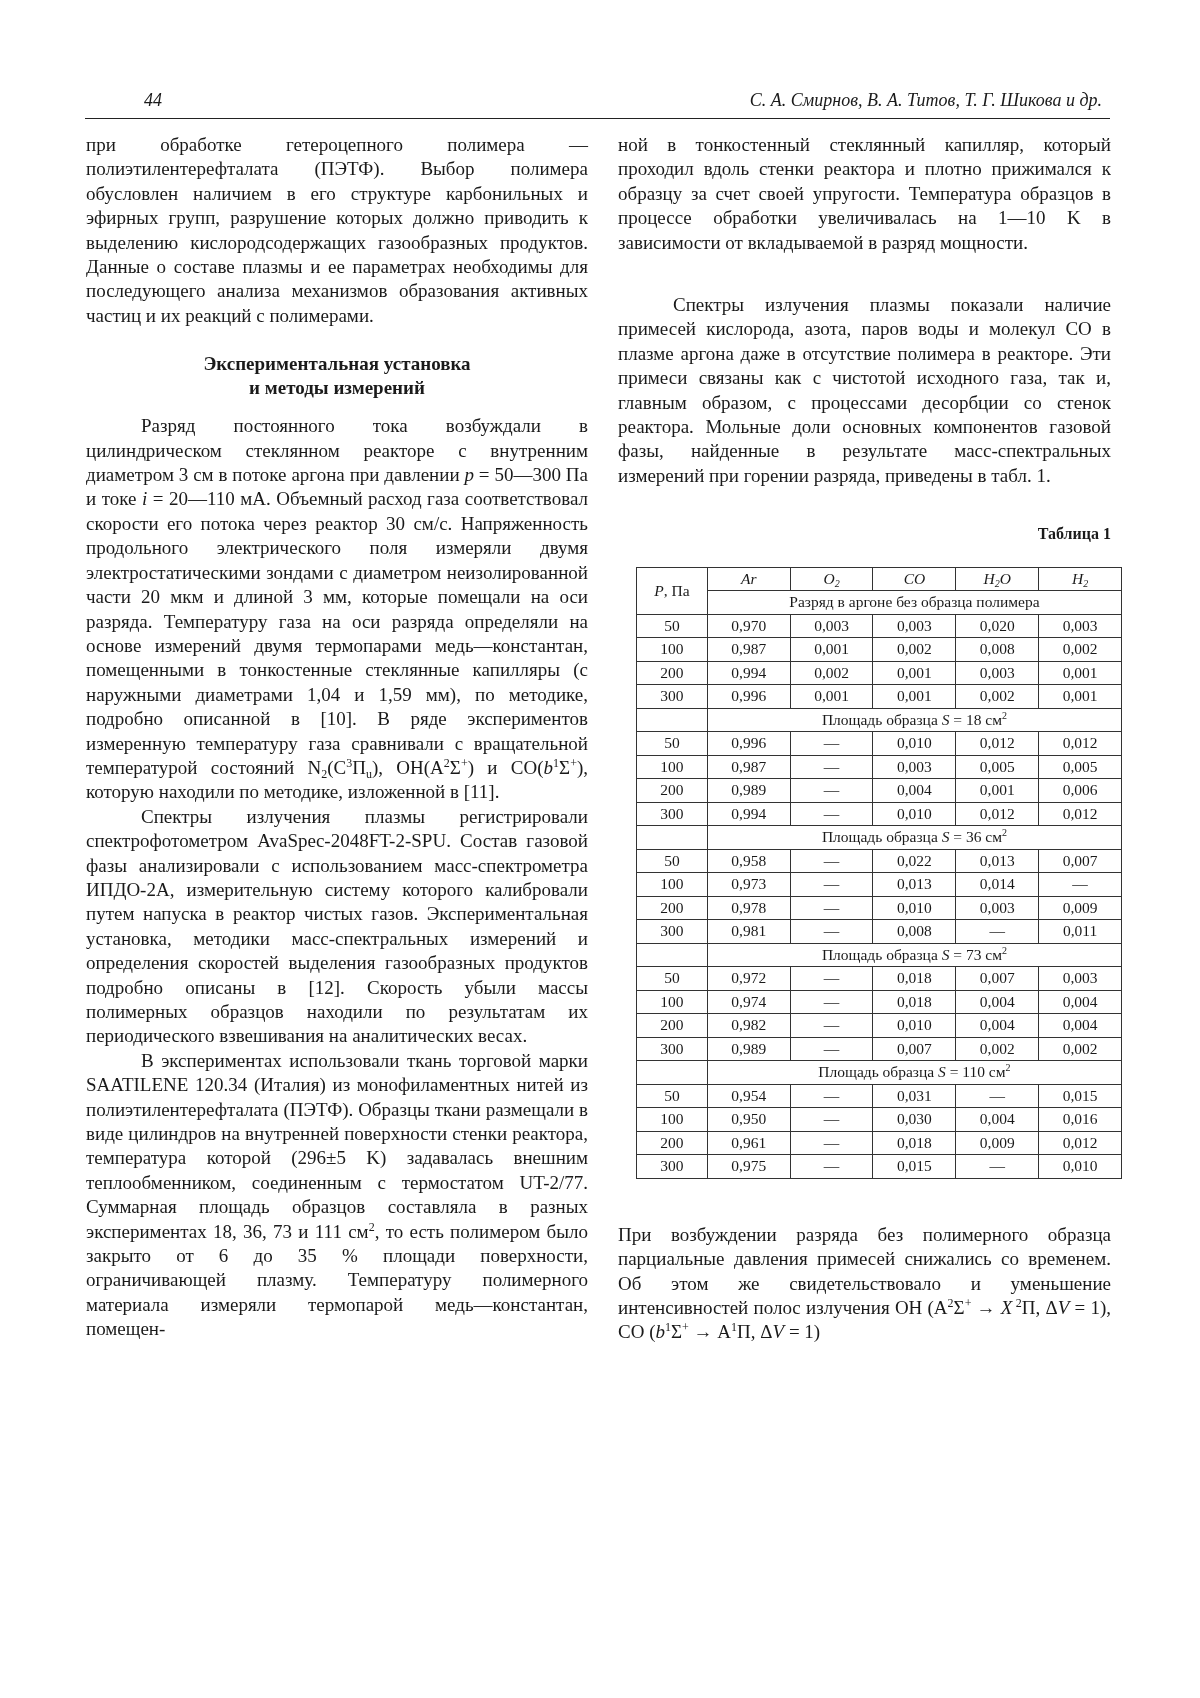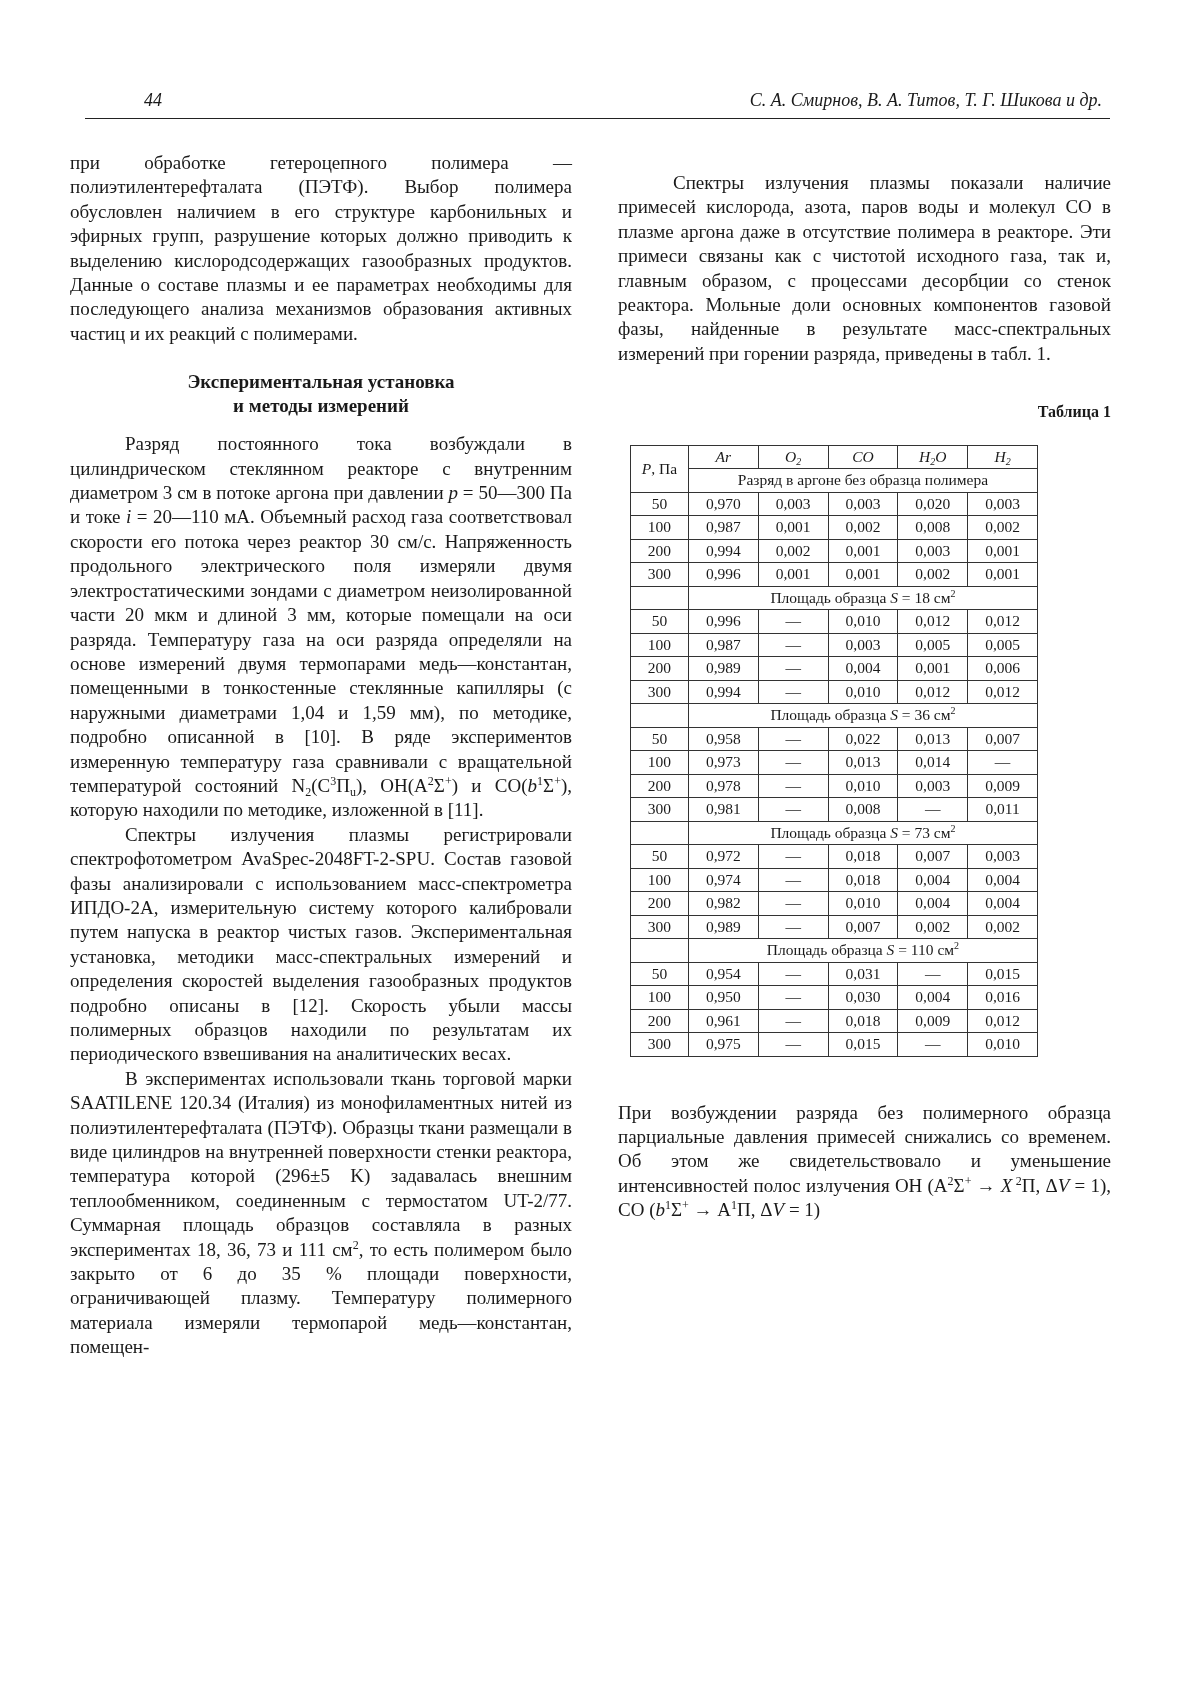--- a/index.html
+++ b/index.html
@@ -15,41 +15,41 @@
   .page-num {
     position: absolute; left: 11px; top: 2px; font-style: italic; font-size: 18px; margin-left: 48px;
   }
   .authors {
     position: absolute; right: 8px; top: 2px; font-style: italic; font-size: 18px;
   }
   .col {
     position: absolute; top: 133px; width: 502px;
     font-size: 19px; line-height: 24.4px;
   }
-  .col-left { left: 70px; margin-top: 18px; }
+  .col-left { left: 86px; }
   .col-right { left: 618px; width: 493px; }
   p { margin: 0; text-align: justify; text-align-last: auto; }
   p.indent { text-indent: 55px; }
   .section-heading {
     font-weight: bold; text-align: center; font-size: 19px; line-height: 24px;
     margin: 0;
   }
   .sup { font-size: 12px; vertical-align: 7px; line-height: 0; }
   .sub { font-size: 12px; vertical-align: -4px; line-height: 0; }
   .it { font-style: italic; }
 
   .table-label {
     text-align: right; font-weight: bold; font-size: 16px; margin: 0;
   }
   .table-caption {
     text-align: center; font-weight: bold; font-style: italic;
     font-size: 15.5px; line-height: 21px; margin: 0;
   }
   table.data {
-    border-collapse: collapse; width: 408px; margin-left: 12px;
+    border-collapse: collapse; width: 486px; margin-left: 18px;
     font-size: 15.5px; text-align: center;
   }
   table.data td {
     border: 1.3px solid #333; height: 22.5px; padding: 0; line-height: 20px;
   }
   table.data td.pcol { width: 70px; }
   table.data td.vcol { width: 82px; font-style: italic; }
   .tsub { font-size: 10px; vertical-align: -3px; line-height: 0; }
   .tsup { font-size: 10px; vertical-align: 6px; line-height: 0; }
 </style>
@@ -72,20 +72,21 @@
   <div style="height:14px"></div>
 
   <p class="indent"><span>Разряд постоянного тока возбуждали в цилиндрическом стеклянном реакторе с внутренним диаметром 3 см в потоке аргона при давлении </span><span class="it">p</span><span> = 50—300 Па и токе </span><span class="it">i</span><span> = 20—110 мА. Объемный расход газа соответствовал скорости его потока через реактор 30 см/с. Напряженность продольного электрического поля измеряли двумя электростатическими зондами с диаметром неизолированной части 20 мкм и длиной 3 мм, которые помещали на оси разряда. Температуру газа на оси разряда определяли на основе измерений двумя термопарами медь—константан, помещенными в тонкостенные стеклянные капилляры (с наружными диаметрами 1,04 и 1,59 мм), по методике, подробно описанной в [10]. В ряде экспериментов измеренную температуру газа сравнивали с вращательной температурой состояний N</span><span class="sub">2</span><span>(C</span><span class="sup">3</span><span>П</span><span class="sub">u</span><span>), OH(A</span><span class="sup">2</span><span>Σ</span><span class="sup">+</span><span>) и CO(</span><span class="it">b</span><span class="sup">1</span><span>Σ</span><span class="sup">+</span><span>), которую находили по методике, изложенной в [11].</span></p>
 
   <p class="indent">Спектры излучения плазмы регистрировали спектрофотометром AvaSpec-2048FT-2-SPU. Состав газовой фазы анализировали с использованием масс-спектрометра ИПДО-2А, измерительную систему которого калибровали путем напуска в реактор чистых газов. Экспериментальная установка, методики масс-спектральных измерений и определения скоростей выделения газообразных продуктов подробно описаны в [12]. Скорость убыли массы полимерных образцов находили по результатам их периодического взвешивания на аналитических весах.</p>
 
   <p class="indent"><span>В экспериментах использовали ткань торговой марки SAATILENE 120.34 (Италия) из монофиламентных нитей из полиэтилентерефталата (ПЭТФ). Образцы ткани размещали в виде цилиндров на внутренней поверхности стенки реактора, температура которой (296±5 K) задавалась внешним теплообменником, соединенным с термостатом UT-2/77. Суммарная площадь образцов составляла в разных экспериментах 18, 36, 73 и 111 см</span><span class="sup">2</span><span>, то есть полимером было закрыто от 6 до 35 % площади поверхности, ограничивающей плазму. Температуру полимерного материала измеряли термопарой медь—константан, помещен-</span></p>
 </div>
 
 <div class="col col-right">
+  <p>ной в тонкостенный стеклянный капилляр, который проходил вдоль стенки реактора и плотно прижимался к образцу за счет своей упругости. Температура образцов в процессе обработки увеличивалась на 1—10 K в зависимости от вкладываемой в разряд мощности.</p>
 
   <div style="height:24px"></div>
   <div style="height:14px"></div>
 
   <p class="indent">Спектры излучения плазмы показали наличие примесей кислорода, азота, паров воды и молекул CO в плазме аргона даже в отсутствие полимера в реакторе. Эти примеси связаны как с чистотой исходного газа, так и, главным образом, с процессами десорбции со стенок реактора. Мольные доли основных компонентов газовой фазы, найденные в результате масс-спектральных измерений при горении разряда, приведены в табл. 1.</p>
 
   <div style="height:34px"></div>
   <p class="table-label">Таблица 1</p>
   <div style="height:12px"></div>
   <div style="height:8px"></div>

